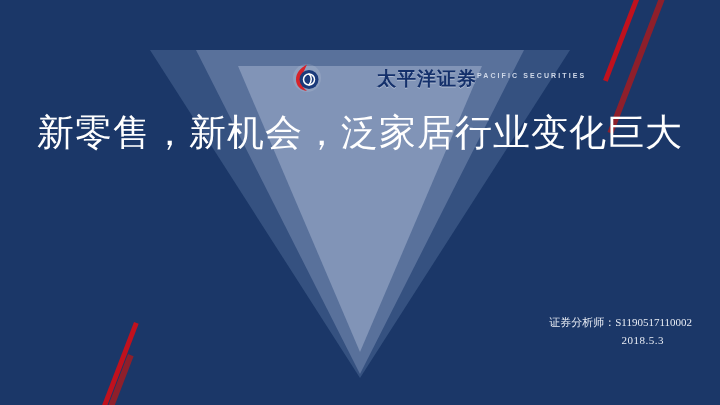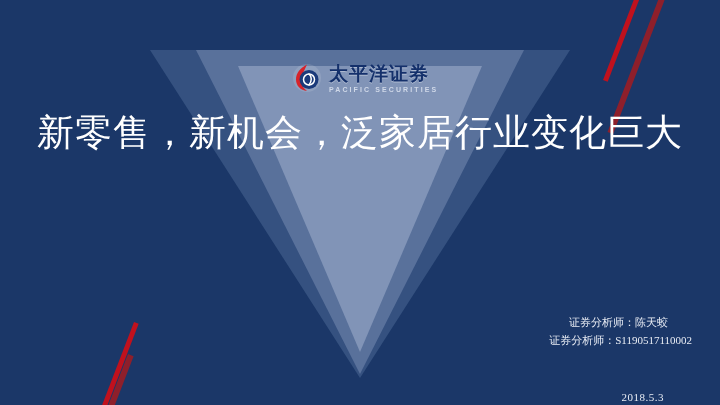--- a/index.html
+++ b/index.html
@@ -77,23 +77,24 @@
     align-items: center;
     gap: 7px;
   }
   #logo-mark {
     width: 30px;
     height: 30px;
     flex: 0 0 auto;
   }
   #logo-text {
     display: flex;
-    flex-direction: column;
+    flex-direction: row;
     justify-content: center;
     line-height: 1;
+    margin-left: 48px;
   }
   #logo-cn {
     font-family: "Liberation Sans", "DejaVu Sans", sans-serif;
     font-weight: bold;
     font-size: 19px;
     letter-spacing: 1px;
     color: #14306b;
     text-shadow: 0 1px 0 rgba(255,255,255,0.35);
   }
   #logo-en {
@@ -130,21 +131,20 @@
     font-size: 11px;
     line-height: 1.65;
   }
   #credits .line {
     display: block;
     white-space: nowrap;
   }
   #credit-date {
     letter-spacing: 0.5px;
     padding-right: 28px;
-    margin-top: 39px;
   }
   #credit-analyst {
     padding-right: 24px;
   }
 </style>
 </head>
 <body>
 
 <div id="slide" style="background: rgb(27, 55, 104);">
 
@@ -170,18 +170,17 @@
     </svg>
     <div id="logo-text">
       <span id="logo-cn">太平洋证券</span>
       <span id="logo-en">PACIFIC SECURITIES</span>
     </div>
   </div>
 
   <div id="title">新零售，新机会，泛家居行业变化巨大</div>
 
   <div id="credits">
-    <span class="line" id="credit-analyst">证券分析师：陈天蛟</span>
     <span class="line">证券分析师：S1190517110002</span>
     <span class="line" id="credit-date">2018.5.3</span>
   </div>
 
 </div>
 
 </body></html>

